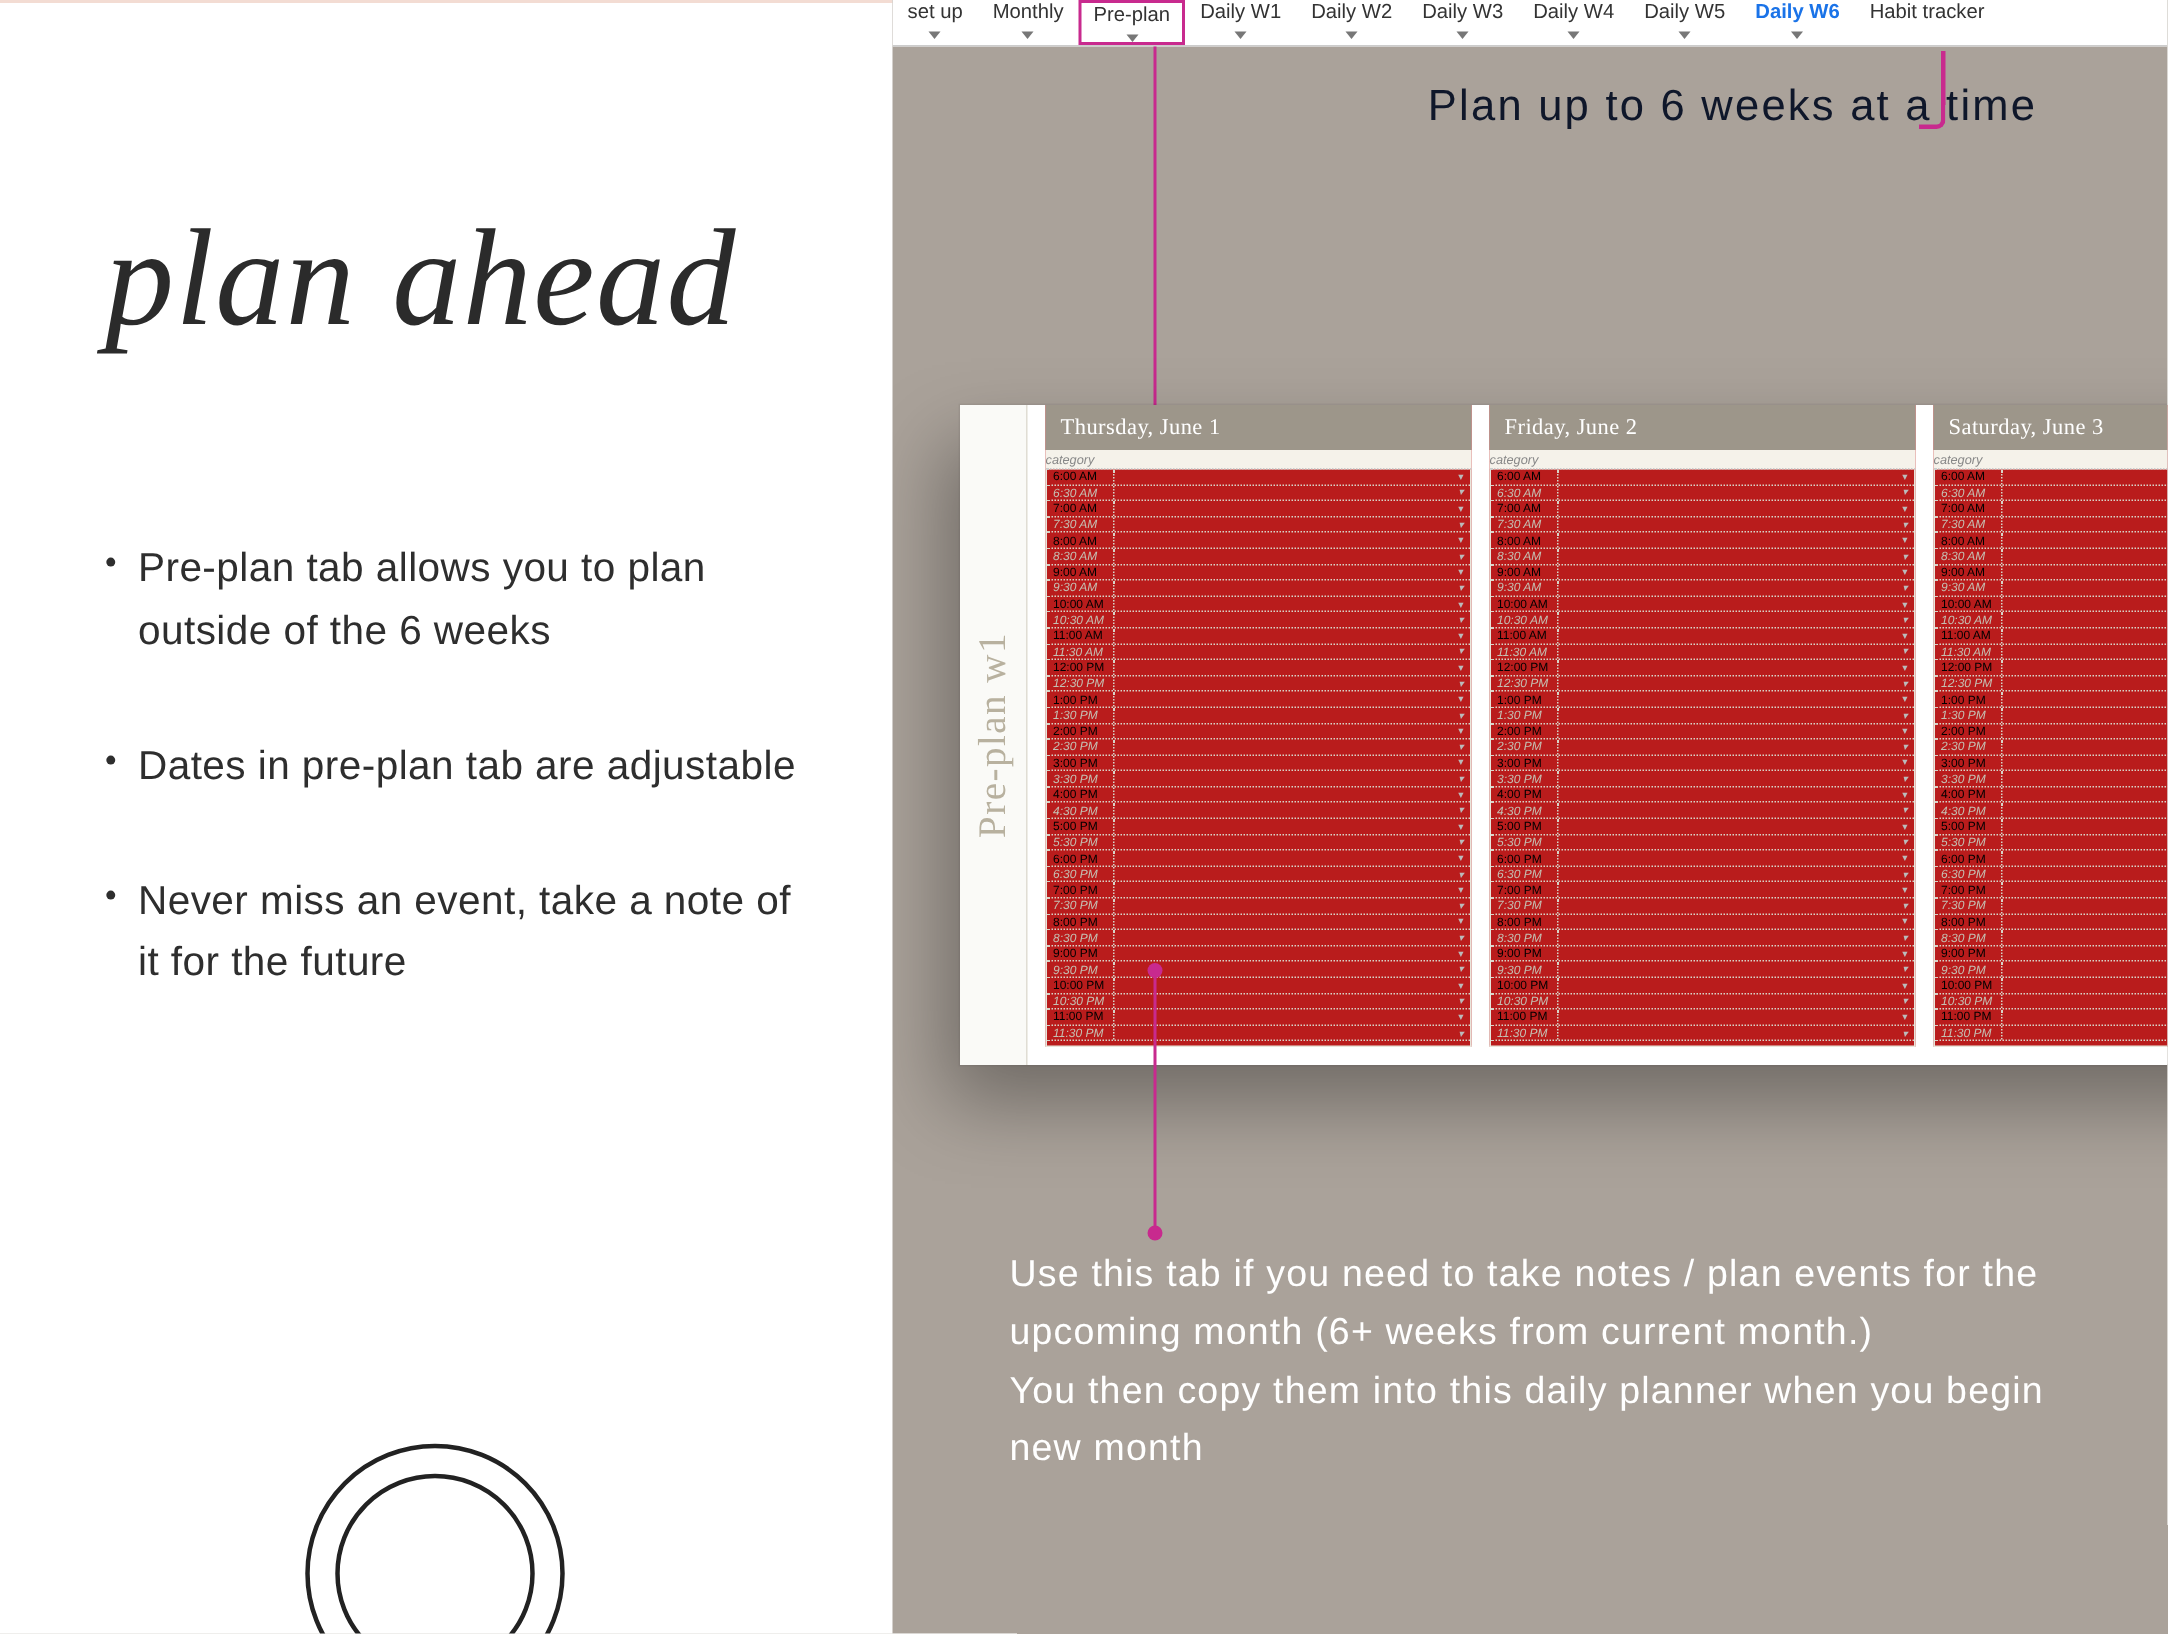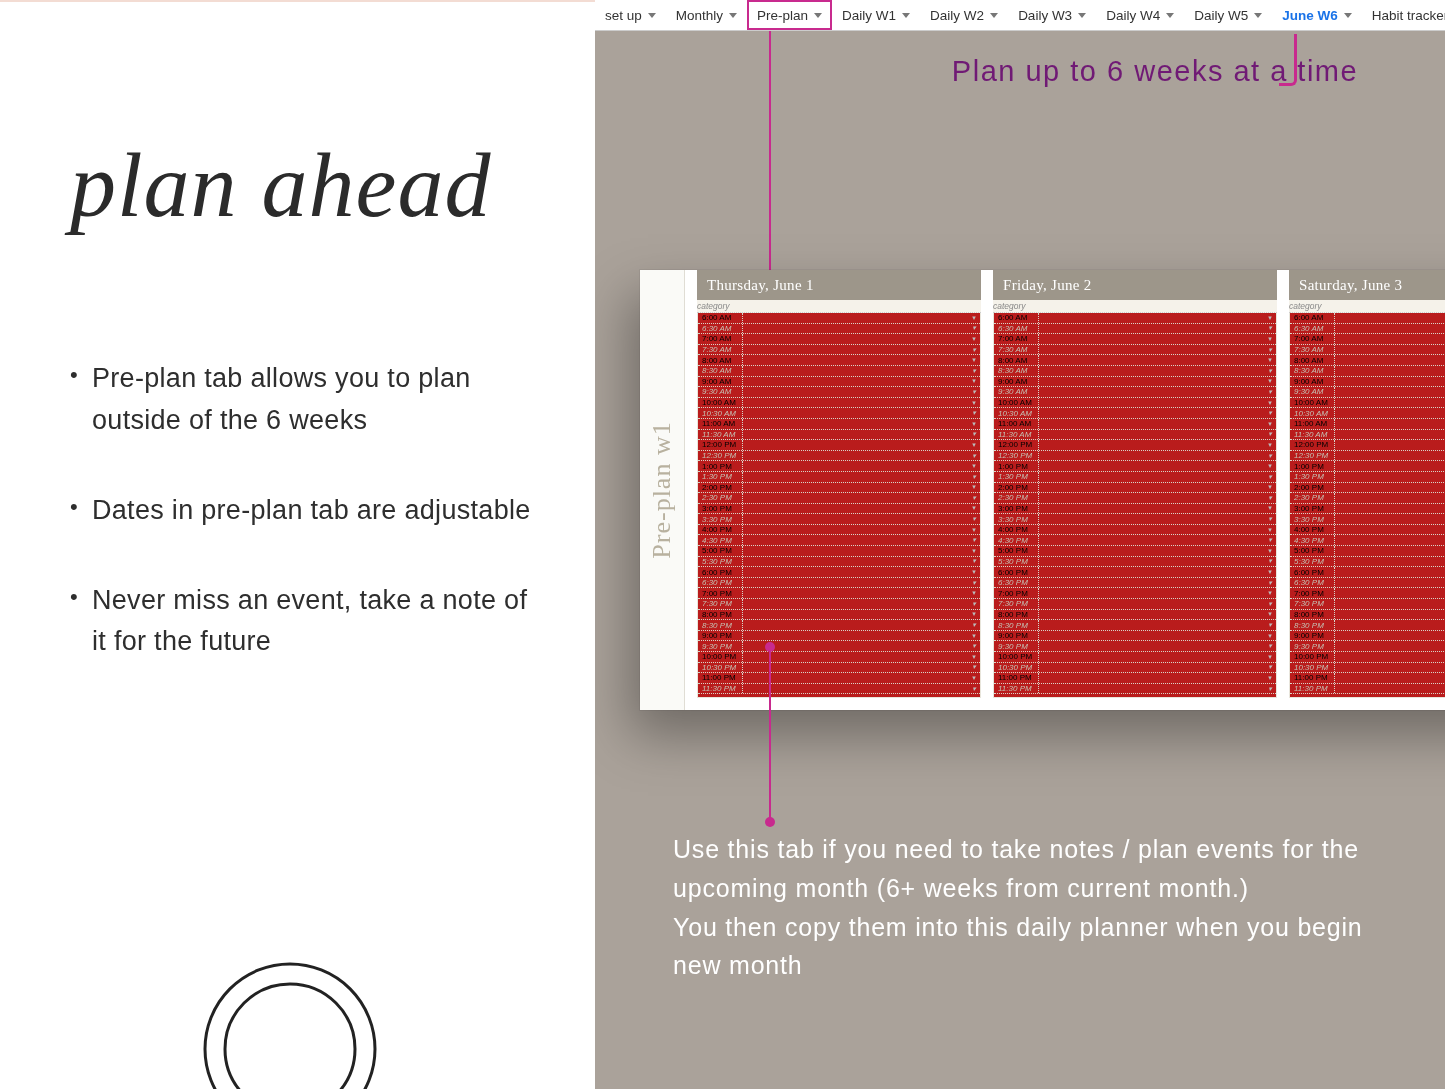--- a/index.html
+++ b/index.html
@@ -13,28 +13,28 @@
   .bullets li { font-size: 27px; color:#2e2e2e; line-height:1.55; margin-bottom:48px; position:relative; padding-left:22px; letter-spacing:0.3px;}
   .bullets li::before { content:"•"; position:absolute; left:0; top:0; font-size:22px; }
   .rings { position:absolute; bottom:-60px; left:190px; }
   .rings svg { display:block; }
 
   
   .right-panel { flex:1; height:100%; background:#aaa29a; position:relative; overflow:hidden; }
 
   
   .tabbar { position:absolute; top:0; left:0; right:0; height:31px; background:#fff; display:flex; align-items:stretch; font-size:13.5px; color:#333; border-bottom:1px solid #ccc; }
-  .tab { display:flex; align-items:center; padding:0 10px; gap:6px; cursor:pointer; white-space:nowrap; position:relative;}
+  .tab { display:flex; align-items:center; padding:0 10px; gap:6px; cursor:pointer; white-space:nowrap; position:relative;flex-direction:column;}
   .tab .caret { width:0;height:0;border-left:4px solid transparent;border-right:4px solid transparent;border-top:5px solid #777; }
   .tab.highlight { border:2.5px solid #c82a8e; color:#333; padding:0 8px;}
   .tab.blue span:first-child { color:#1a73e8; font-weight:600;}
   .tab:last-child { padding-right:14px;}
 
   
-  .headline { position:absolute; top:55px; left:0; right:0; text-align:center; font-size:29px; letter-spacing:1.5px; color:#701a75; font-weight:500; padding-left:270px;}
+  .headline { position:absolute; top:55px; left:0; right:0; text-align:center; font-size:29px; letter-spacing:1.5px; color:#0f172a; font-weight:500; padding-left:270px;}
 
   
   .connector-top { position:absolute; top:31px; left:174px; width:2px; height:254px; background:#c82a8e; }
   .connector-top::after{ content:""; position:absolute; bottom:-5px; left:-4px; width:10px; height:10px; border-radius:50%; background:#c82a8e;}
   .elbow { position:absolute; top:68px; right:148px; width:18px; height:18px; border-right:3px solid #c82a8e; border-bottom:3px solid #c82a8e; border-bottom-right-radius:6px;}
   .elbow-v { position:absolute; top:34px; right:148px; width:3px; height:36px; background:#c82a8e;}
 
   .connector-bottom { position:absolute; top:647px; left:174px; width:2px; height:175px; background:#c82a8e;}
   .connector-bottom::before{ content:""; position:absolute; top:-5px; left:-4px; width:10px; height:10px; border-radius:50%; background:#c82a8e;}
   .connector-bottom::after{ content:""; position:absolute; bottom:-5px; left:-4px; width:10px; height:10px; border-radius:50%; background:#c82a8e;}
@@ -105,21 +105,21 @@
       </div>
       <div class="tab">
         <span>Daily W4</span>
         <span class="caret"></span>
       </div>
       <div class="tab">
         <span>Daily W5</span>
         <span class="caret"></span>
       </div>
       <div class="tab blue">
-        <span>June W6</span>
+        <span>Daily W6</span>
         <span class="caret"></span>
       </div>
       <div class="tab">
         <span>Habit tracker</span>
       </div>
     </div>
 
   <div class="headline">Plan up to 6 weeks at a time</div>
 
   <div class="elbow-v"></div>

